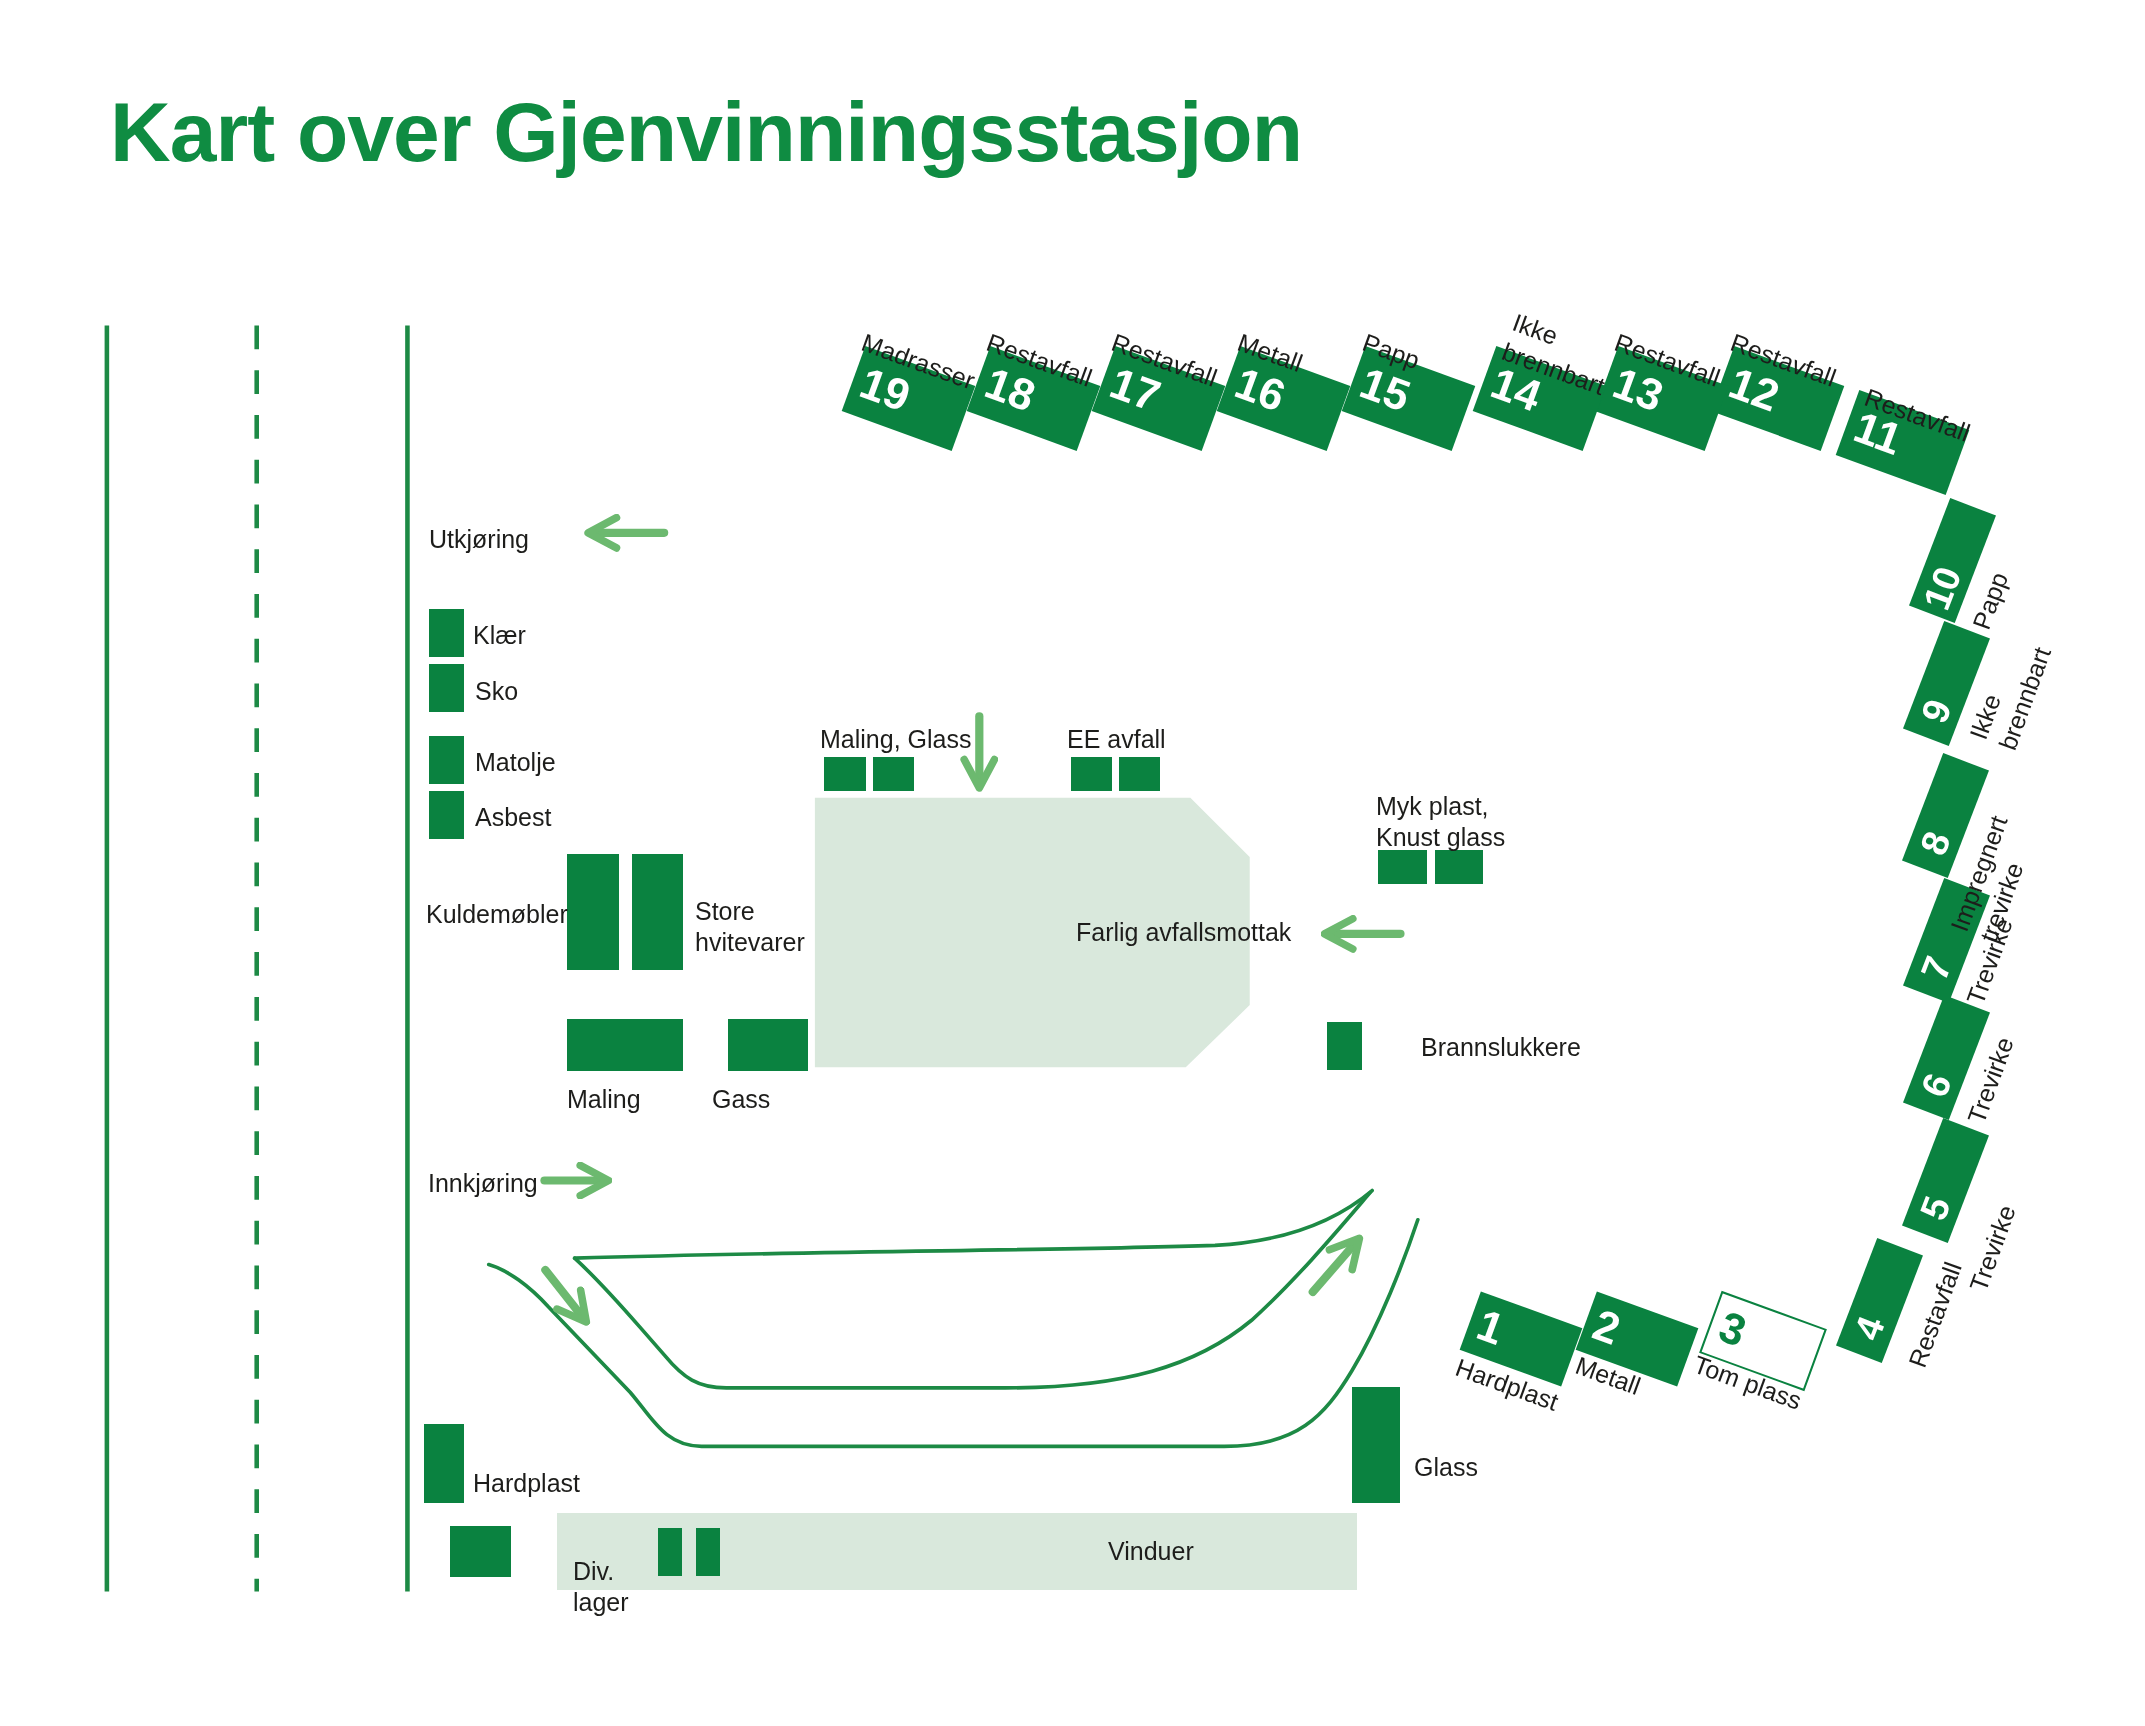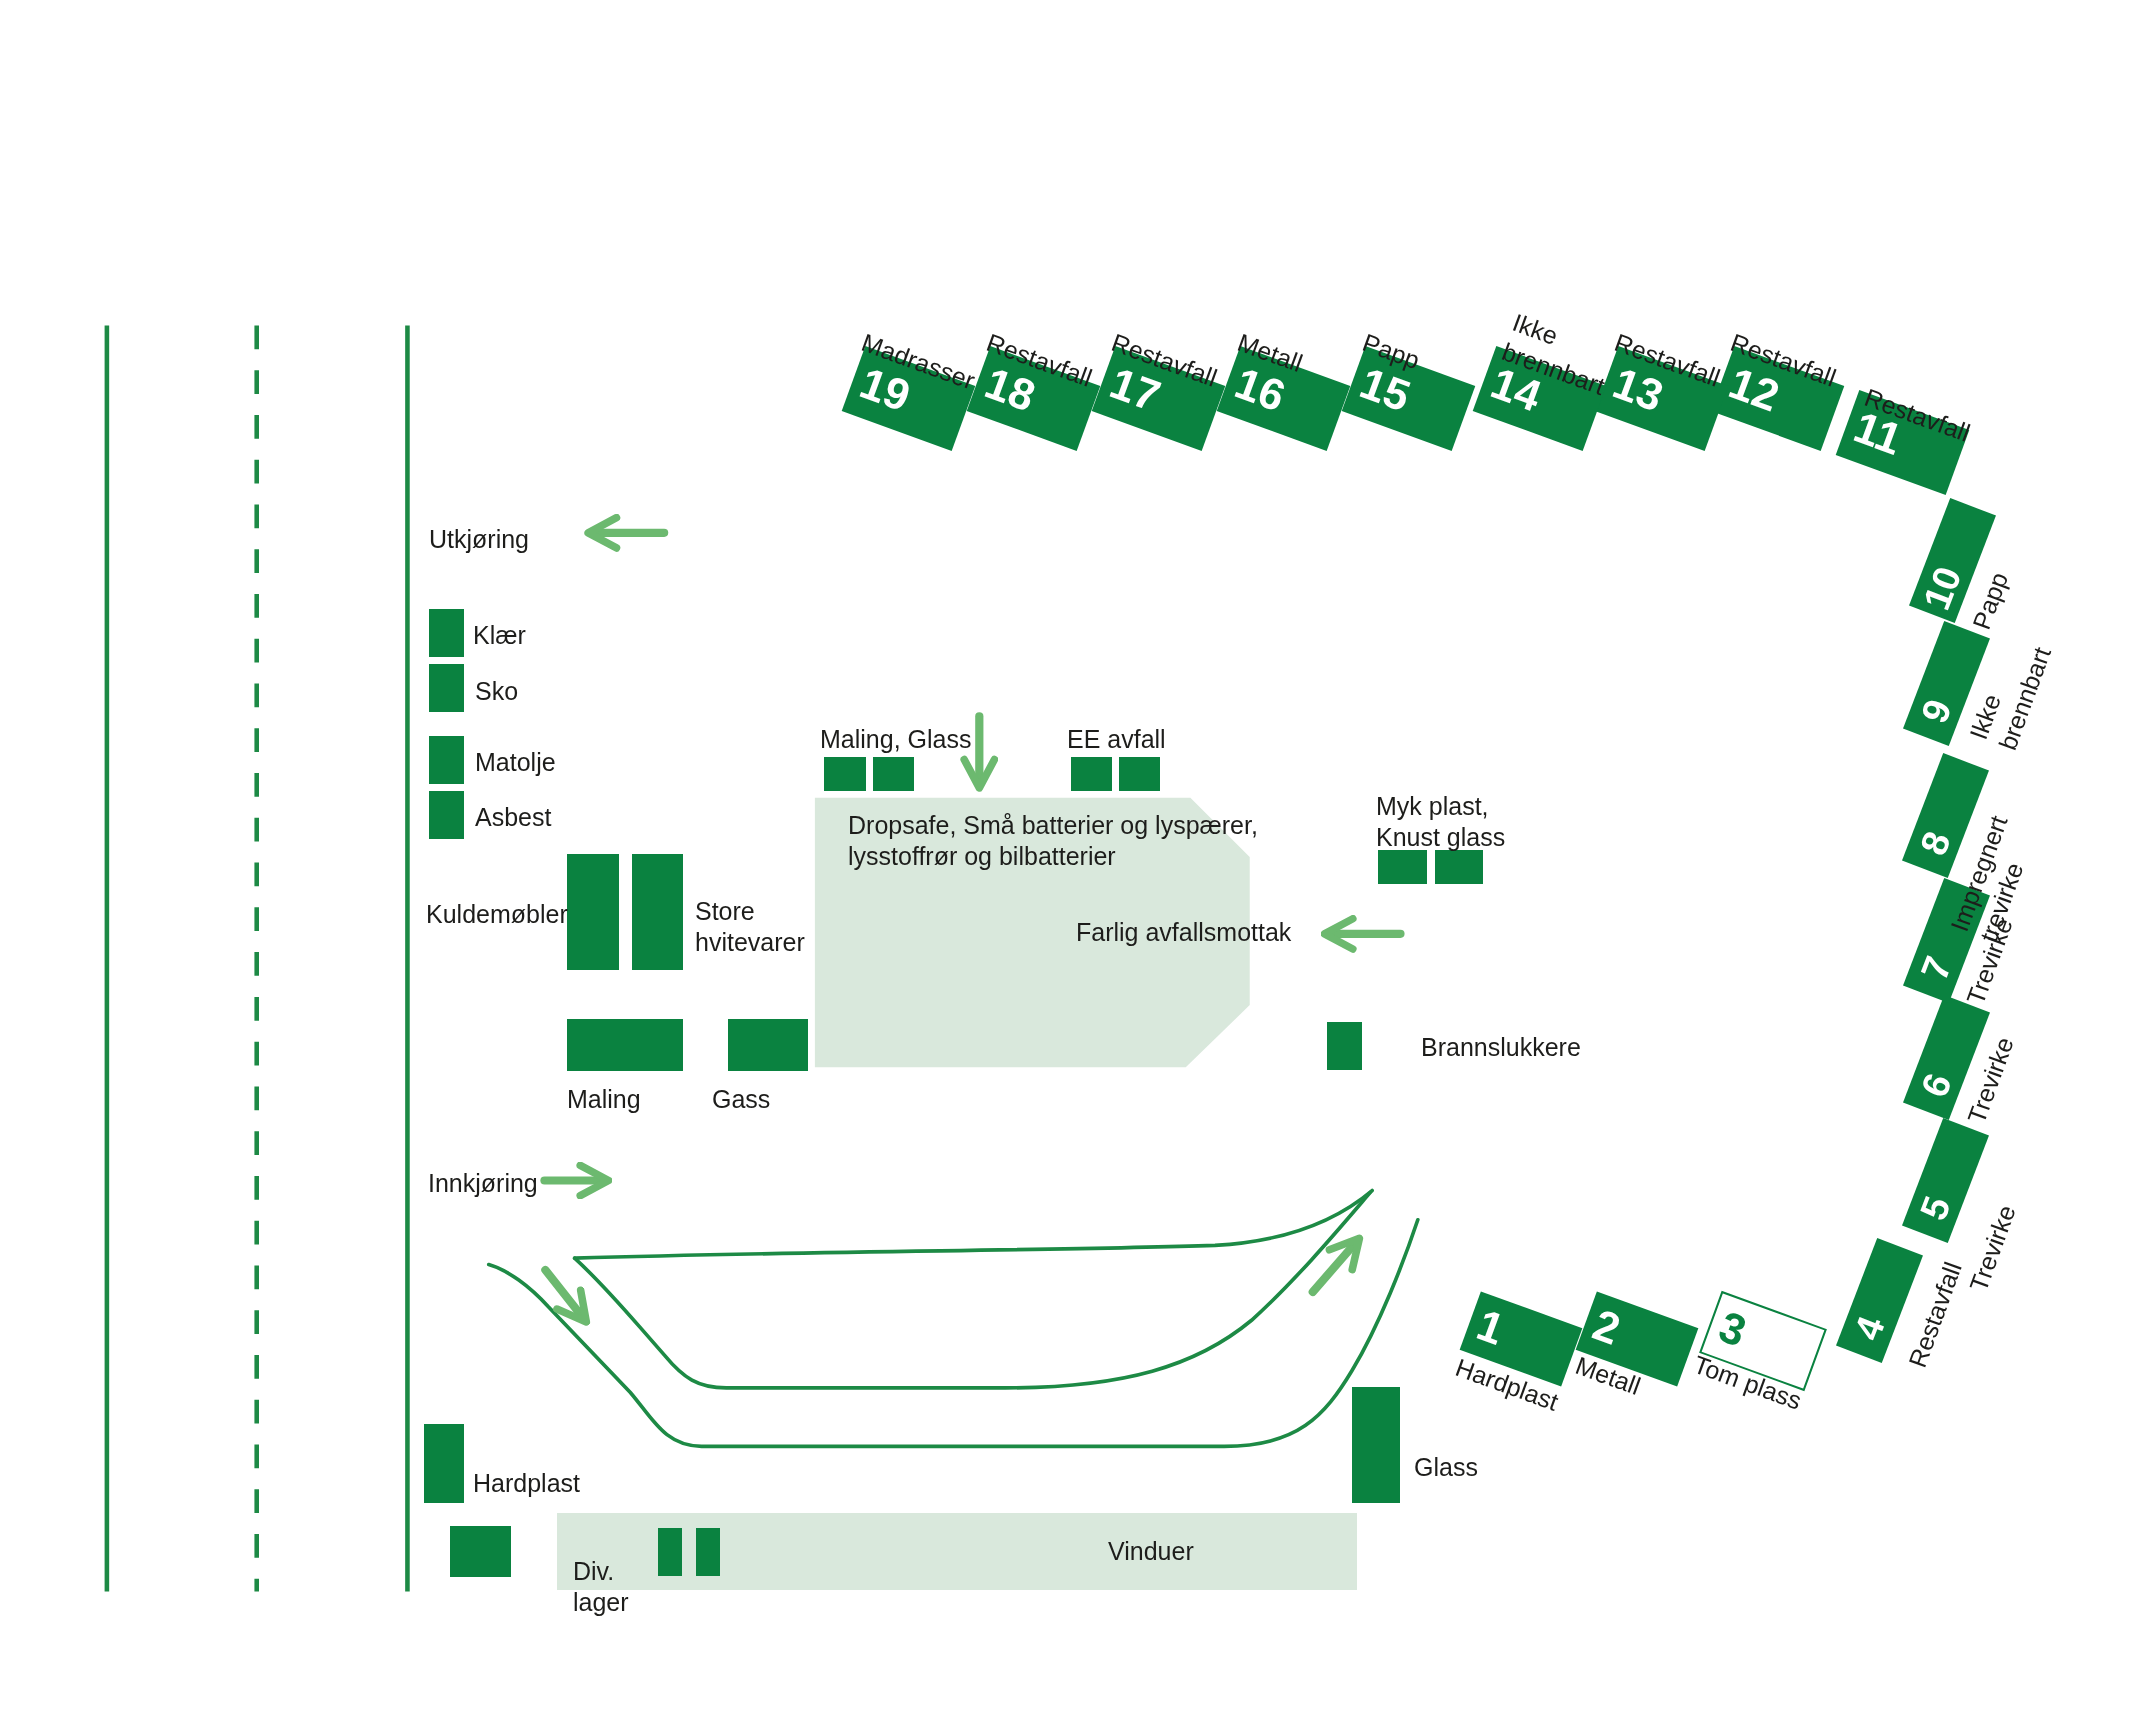--- a/index.html
+++ b/index.html
@@ -32,20 +32,21 @@
   .lbl{
     position:absolute;font-size:25px;line-height:31px;color:var(--tx);
     white-space:pre-line;transform-origin:0 0;z-index:5;
   }
 </style>
 </head>
 <body>
 
 <div id="map">
 
+  <h1 class="page-title">Kart over Gjenvinningsstasjon</h1>
 
   <svg id="lines-layer" width="2145" height="1727" viewBox="0 0 2348 1890">
     <defs>
       <marker id="ah" viewBox="0 0 10 10" refX="7.5" refY="5" markerWidth="4.6" markerHeight="4.6" orient="auto">
         <path d="M1.5,1 L9,5 L1.5,9" fill="none" stroke="#6cb96f" stroke-width="2" stroke-linecap="round" stroke-linejoin="round"></path>
       </marker>
     </defs>
 
     <polygon points="892,873 1303,873 1368,938 1368,1100 1298,1168 892,1168" fill="#d9e8dc"></polygon>
 
@@ -179,22 +180,20 @@
     <div class="lbl" style="left: 475px; top: 676px;">Sko</div>
     <div class="lbl" style="left: 475px; top: 747px;">Matolje</div>
     <div class="lbl" style="left: 475px; top: 802px; text-align: right;">Asbest</div>
     <div class="lbl" style="left: 426px; top: 899px;">Kuldemøbler</div>
     <div class="lbl" style="left: 695px; top: 896px;">Store
 hvitevarer</div>
     <div class="lbl" style="left: 567px; top: 1084px;">Maling</div>
     <div class="lbl" style="left: 712px; top: 1084px;">Gass</div>
     <div class="lbl" style="left: 820px; top: 724px;">Maling, Glass</div>
     <div class="lbl" style="left: 1067px; top: 724px;">EE avfall</div>
-    <div class="lbl" style="left: 848px; top: 810px;">Dropsafe, Små batterier og lyspærer,
-lysstoffrør og bilbatterier</div>
     <div class="lbl" style="left: 1076px; top: 917px;">Farlig avfallsmottak</div>
     <div class="lbl" style="left: 1376px; top: 791px;">Myk plast,
 Knust glass</div>
     <div class="lbl" style="left: 1373px; top: 1032px; margin-left: 48px;">Brannslukkere</div>
     <div class="lbl" style="left: 473px; top: 1468px;">Hardplast</div>
     <div class="lbl" style="left: 573px; top: 1520px; margin-top: 36px;">Div.
 lager</div>
     <div class="lbl" style="left: 1108px; top: 1536px;">Vinduer</div>
     <div class="lbl" style="left: 1414px; top: 1452px;">Glass</div>
   </div>

